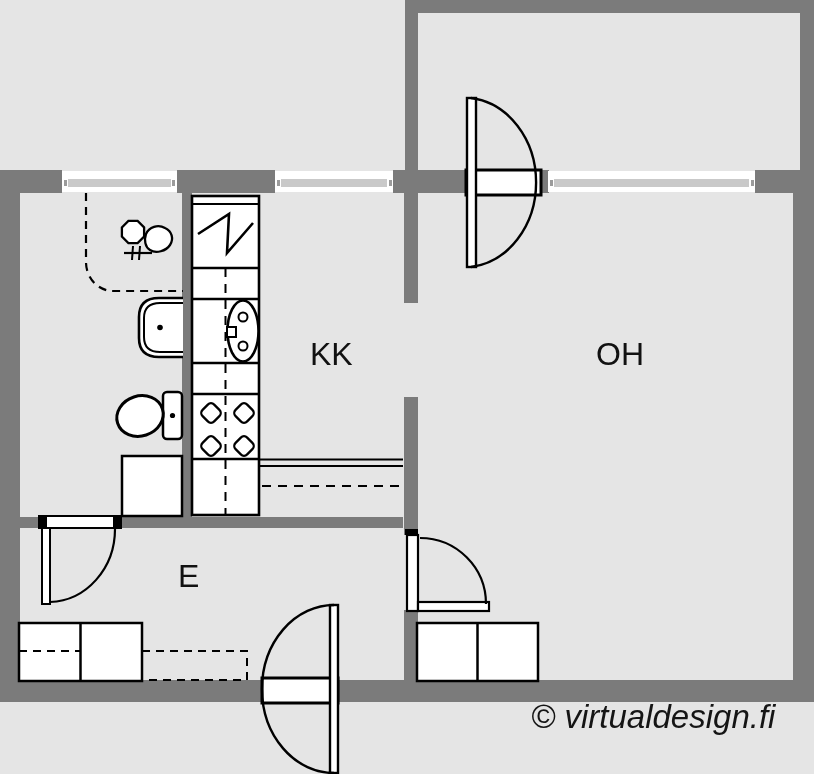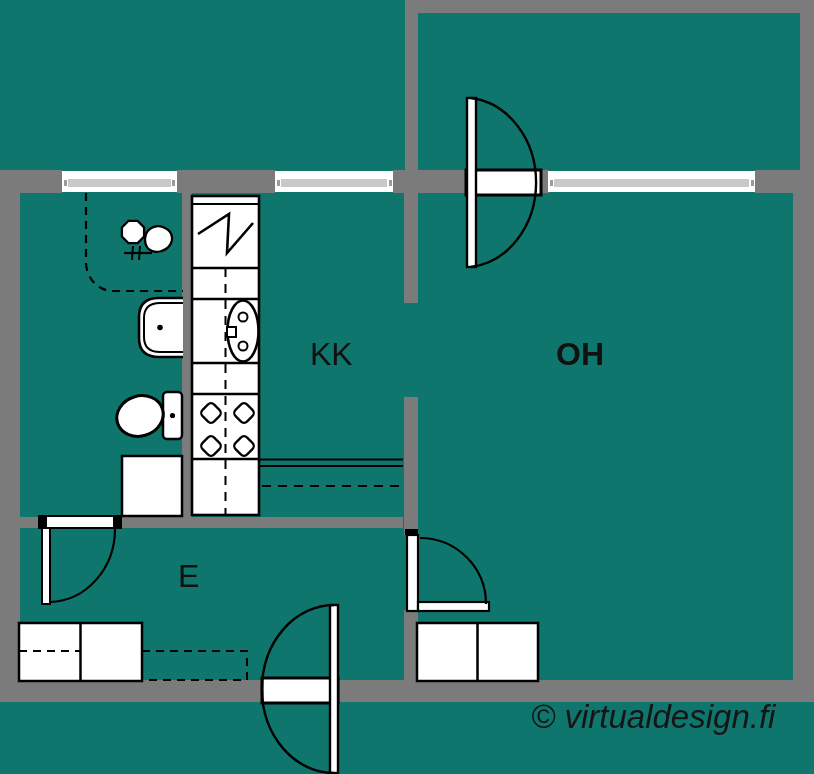--- a/index.html
+++ b/index.html
@@ -1,19 +1,19 @@
 <!DOCTYPE html>
 <html><head>
 <meta charset="utf-8">
 <style>
   html,body{margin:0;padding:0;background:#ffffff;}
   #stage{
     position:relative;
     width:814px;height:774px;
-    background:#0f766e;
+    background:#e5e5e5;
     font-family:"Liberation Sans", sans-serif;
     overflow:hidden;
   }
   #plan-svg{position:absolute;left:0;top:0;}
   .room-label{
     position:absolute;
     color:#111111;
     font-size:32px;
     letter-spacing:0px;
     white-space:nowrap;
@@ -163,16 +163,16 @@
     </g>
     <path d="M 142 651 L 247 651 L 247 680 L 142 680" stroke-width="2" stroke-dasharray="8 6"></path>
     <g>
       <rect x="417" y="623" width="121" height="58" fill="#ffffff" stroke-width="2.5"></rect>
       <line x1="477.5" y1="623" x2="477.5" y2="681" stroke-width="2.5"></line>
     </g>
   </g>
 </svg>
 
   <div class="room-label" style="left:310px;top:336px;">KK</div>
-  <div class="room-label" style="left:556px;top:336px;font-weight:bold;">OH</div>
+  <div class="room-label" style="left:596px;top:336px;">OH</div>
   <div class="room-label" style="left:178px;top:558px;">E</div>
   <div class="watermark">© virtualdesign.fi</div>
 </div>
 
 </body></html>

